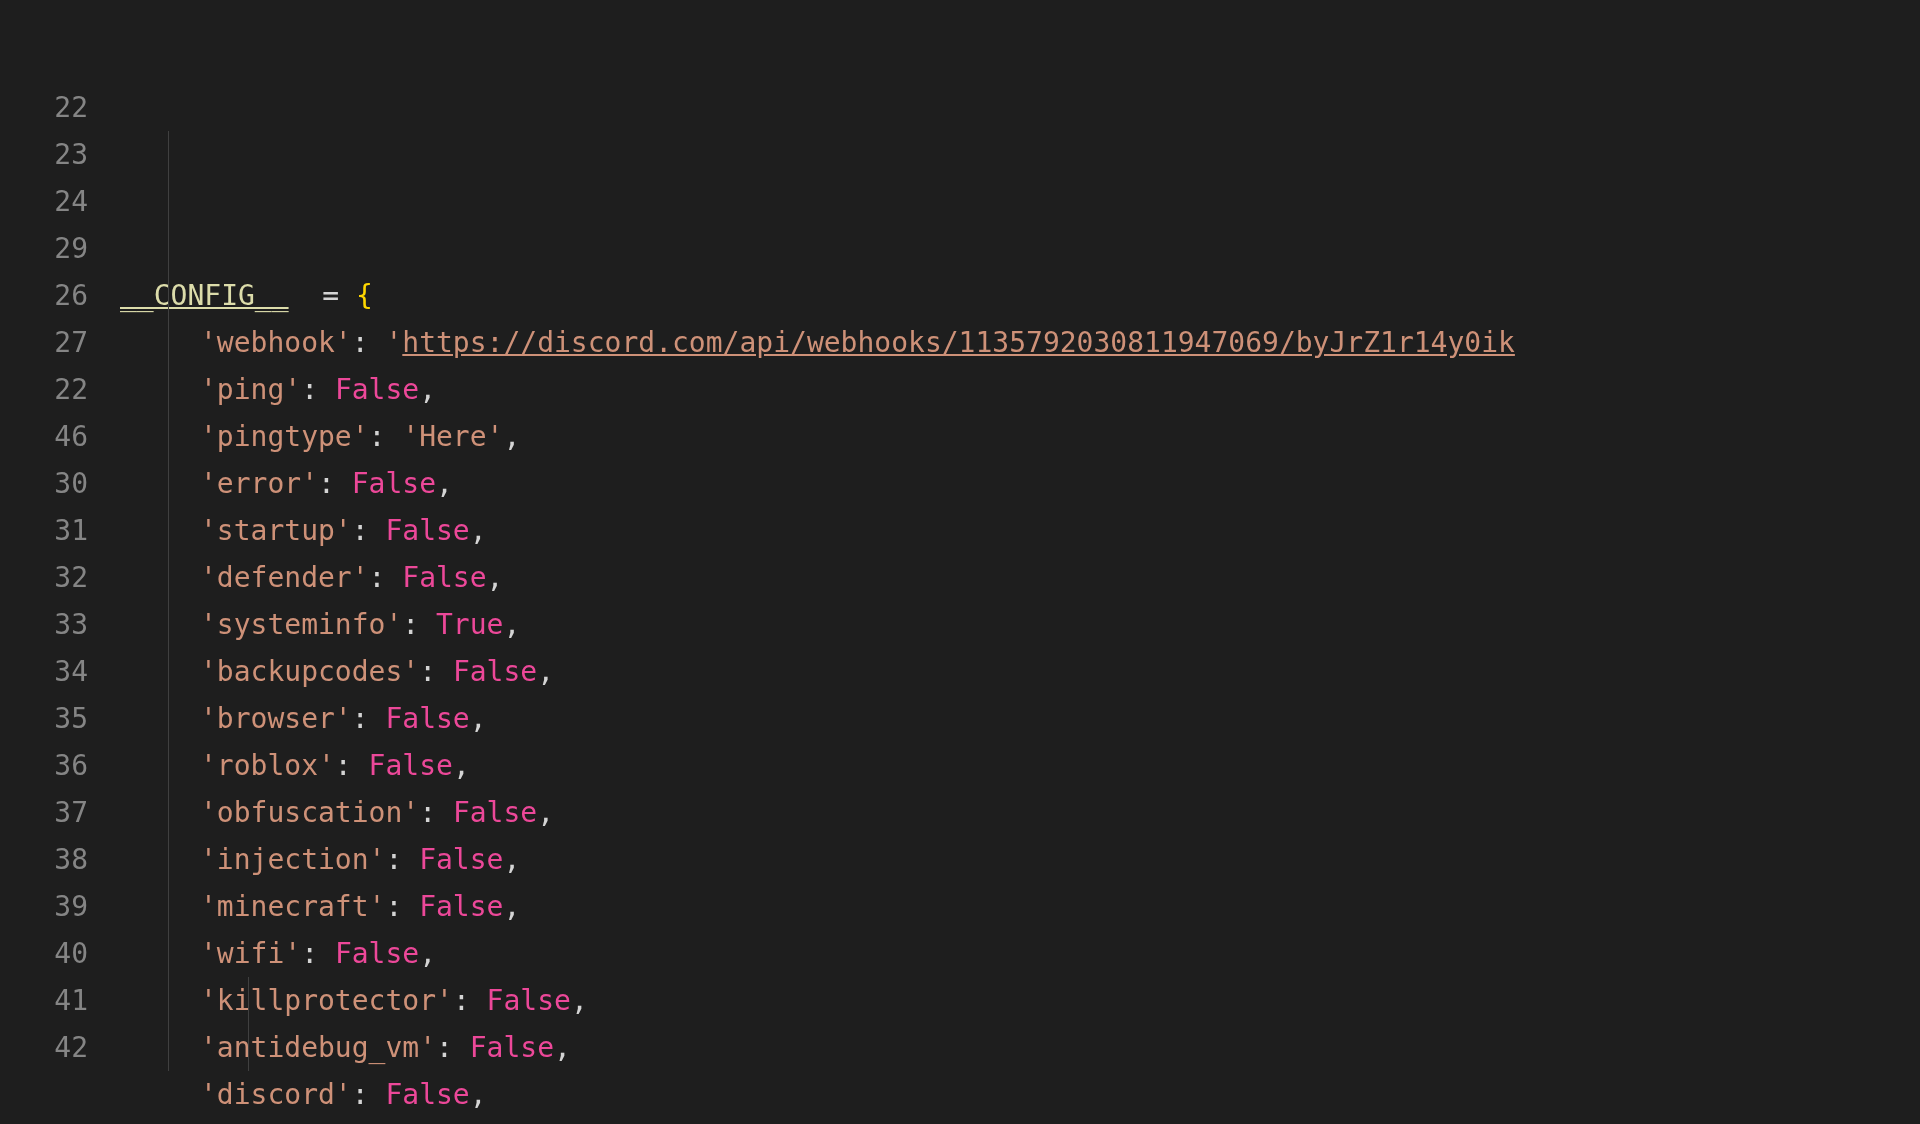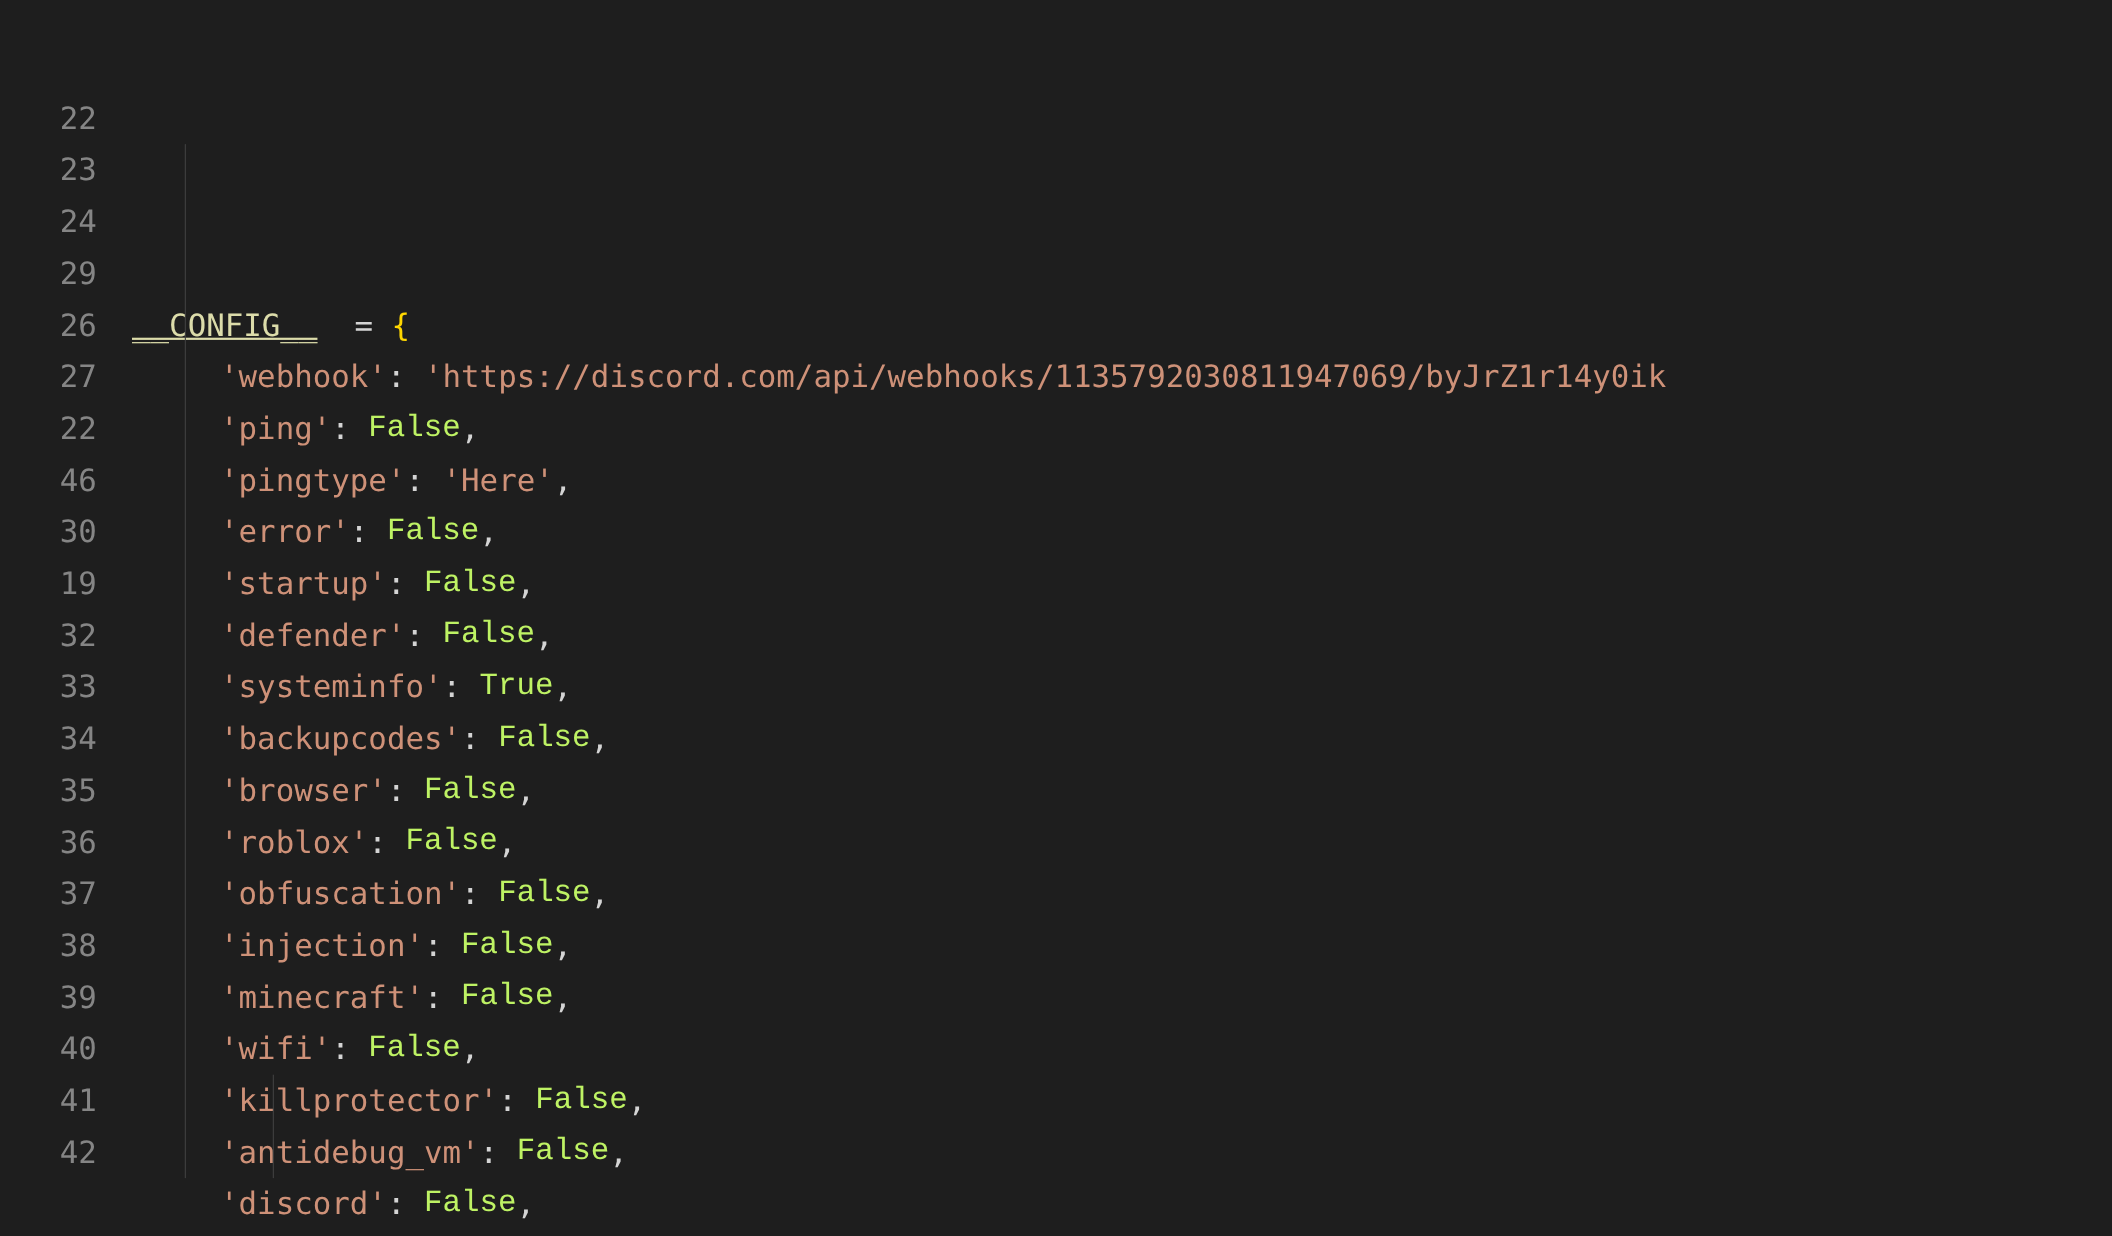--- a/index.html
+++ b/index.html
@@ -51,39 +51,39 @@
   }
   .guide.g1 { left: 48px; top: 47px; height: calc(47px * 20); }  
   .guide.g2 { left: 128px; top: calc(47px * 19); height: calc(47px * 2); } 
 
   
   .tk-var    { color: #dcdcaa; text-decoration: underline; }  
   .tk-op     { color: #d4d4d4; }
   .tk-brace  { color: #ffd700; }  
   .tk-bracep { color: #da70d6; }  
   .tk-str    { color: #ce9178; }
-  .tk-url    { color: #ce9178; text-decoration-color: #ce9178; }
-  .tk-kw     { color: #bef264; font-family: Liberation Mono, monospace; }  
+  .tk-url    { color: #ce9178; text-decoration: underline; text-decoration-color: #ce9178; }
+  .tk-kw     { color: #ec4899; }  
   .tk-punc   { color: #d4d4d4; }
 </style>
 </head>
 <body>
 
 <div class="editor">
   <div class="gutter" id="gutter">
       <div class="ln">22</div>
       <div class="ln">23</div>
       <div class="ln">24</div>
       <div class="ln">29</div>
       <div class="ln">26</div>
       <div class="ln">27</div>
       <div class="ln">22</div>
       <div class="ln">46</div>
       <div class="ln">30</div>
-      <div class="ln">19</div>
+      <div class="ln">31</div>
       <div class="ln">32</div>
       <div class="ln">33</div>
       <div class="ln">34</div>
       <div class="ln">35</div>
       <div class="ln">36</div>
       <div class="ln">37</div>
       <div class="ln">38</div>
       <div class="ln">39</div>
       <div class="ln">40</div>
       <div class="ln">41</div>

